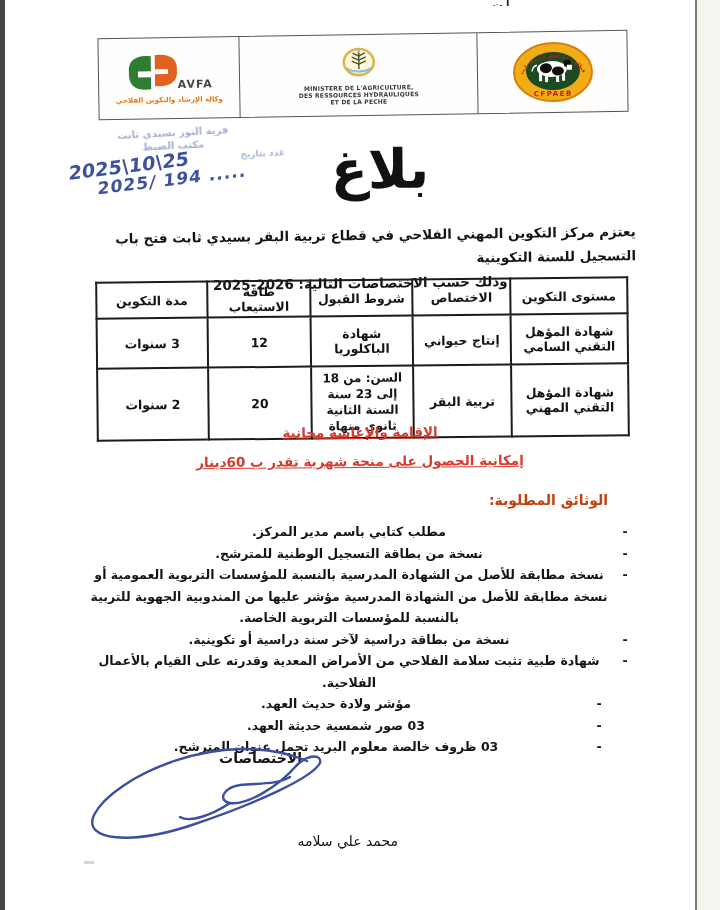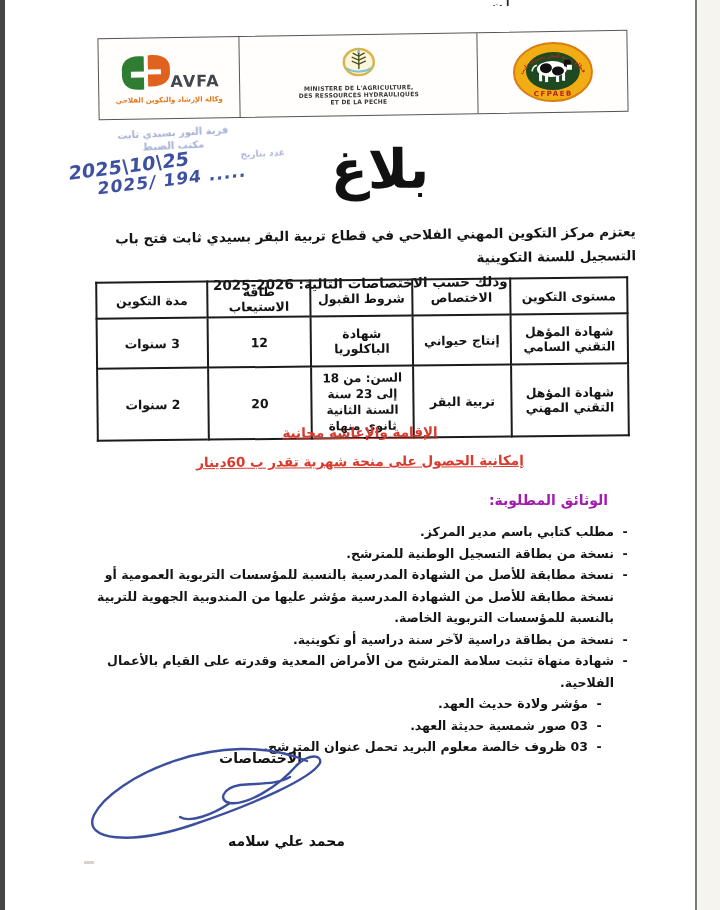--- a/index.html
+++ b/index.html
@@ -21,21 +21,21 @@
     left:98px;top:34px;width:528px;height:80px;
     border:1.5px solid #555;background:#fffefc;
     display:flex;transform:rotate(-0.9deg);
   }
   .hcell{position:relative;height:100%;box-sizing:border-box;}
   .hcell + .hcell{border-left:1.5px solid #555;}
   .cell-avfa{width:140px;display:flex;flex-direction:column;align-items:center;justify-content:center;}
   .cell-ministry{width:238px;display:flex;flex-direction:column;align-items:center;justify-content:center;}
   .cell-cfpaeb{flex:1;display:flex;align-items:center;justify-content:center;}
   .avfa-row{display:flex;align-items:flex-end;}
-  .avfa-acronym{font-size:16px;font-weight:bold;color:#41474d;letter-spacing:1px;margin-left:-6px;margin-bottom:2px;}
+  .avfa-acronym{font-size:11px;font-weight:bold;color:#41474d;letter-spacing:1px;margin-left:-6px;margin-bottom:2px;}
   .avfa-arabic{font-size:7px;font-weight:bold;color:#e07a1f;margin-top:3px;white-space:nowrap;}
   .ministry-text{margin-top:3px;text-align:center;color:#3a3a3a;font-weight:bold;
     font-size:6px;line-height:7px;letter-spacing:.2px;}
   
   .stamp{left:70px;top:126px;width:210px;height:100px;transform:rotate(-3deg);}
   .stamp-faint{direction:rtl;text-align:center;color:#8d9bc9;opacity:.8;
     font-weight:bold;font-size:10px;line-height:13px;filter:blur(.4px);}
   .stamp-hand{color:#3d51a0;font-weight:bold;transform:skewX(-10deg) rotate(-4deg);
     font-size:19px;line-height:20px;text-align:left;margin-top:-2px;}
   .stamp-hand2{margin-left:28px;font-size:17px;letter-spacing:1px;}
@@ -64,33 +64,33 @@
   col.c-level{width:117px;} col.c-spec{width:98px;} col.c-cond{width:102px;}
   col.c-cap{width:103px;} col.c-dur{width:111px;}
   
   .hl{left:80px;width:560px;text-align:center;direction:rtl;
     font-weight:bold;font-size:13.5px;text-decoration:underline;
     transform:rotate(-0.4deg);}
   .hl1{top:424px;}
   .hl2{top:453px;}
   
   .docs-heading{left:84px;top:492px;width:524px;direction:rtl;text-align:right;
-    font-size:14px;font-weight:bold;color:#a21caf;}
+    font-size:14px;font-weight:bold;color:#c2410c;}
   .docs-list{left:84px;top:521px;width:552px;direction:rtl;}
   .doc-item{display:flex;direction:rtl;font-size:12.5px;font-weight:bold;
     line-height:21.5px;color:#141414;}
   .doc-item .dash{width:22px;flex:0 0 22px;text-align:center;}
-  .doc-item .txt{flex:1;text-align:right;}
+  .doc-item .txt{flex:1;text-align:center;}
   .doc-item.indent{padding-right:26px;}
   
   .sig-role{left:222px;top:750px;width:80px;text-align:center;direction:rtl;
     font-size:14px;font-weight:bold;color:#111;}
   .sig-svg{left:72px;top:733px;}
-  .sig-name{left:228px;top:833px;width:170px;text-align:left;direction:rtl;
-    font-size:14px;font-weight:bold;color:#111;}
+  .sig-name{left:228px;top:833px;width:170px;text-align:right;direction:rtl;
+    font-size:14px;font-weight:normal;color:#111;}
   .mark-dot{left:84px;top:861px;width:10px;height:3px;background:#c9c2b6;opacity:.7;}
 </style>
 </head>
 <body>
 
 <div class="abs edge-right-strip"></div>
 <div class="abs edge-right-line"></div>
 <div class="abs edge-left"></div>
 <div class="abs top-fragment">ا ت</div>
 
@@ -220,21 +220,21 @@
   <div class="doc-item">
     <span class="dash">-</span>
     <span class="txt">نسخة مطابقة للأصل من الشهادة المدرسية بالنسبة للمؤسسات التربوية العمومية أو نسخة مطابقة للأصل من الشهادة المدرسية مؤشر عليها من المندوبية الجهوية للتربية بالنسبة للمؤسسات التربوية الخاصة.</span>
   </div>
   <div class="doc-item">
     <span class="dash">-</span>
     <span class="txt">نسخة من بطاقة دراسية لآخر سنة دراسية أو تكوينية.</span>
   </div>
   <div class="doc-item">
     <span class="dash">-</span>
-    <span class="txt">شهادة منهاة تثبت سلامة المترشح من الأمراض المعدية وقدرته على القيام بالأعمال الفلاحية.</span>
+    <span class="txt">شهادة طبية تثبت سلامة الفلاحي من الأمراض المعدية وقدرته على القيام بالأعمال الفلاحية.</span>
   </div>
   <div class="doc-item indent">
     <span class="dash">-</span>
     <span class="txt">مؤشر ولادة حديث العهد.</span>
   </div>
   <div class="doc-item indent">
     <span class="dash">-</span>
     <span class="txt">03 صور شمسية حديثة العهد.</span>
   </div>
   <div class="doc-item indent">

